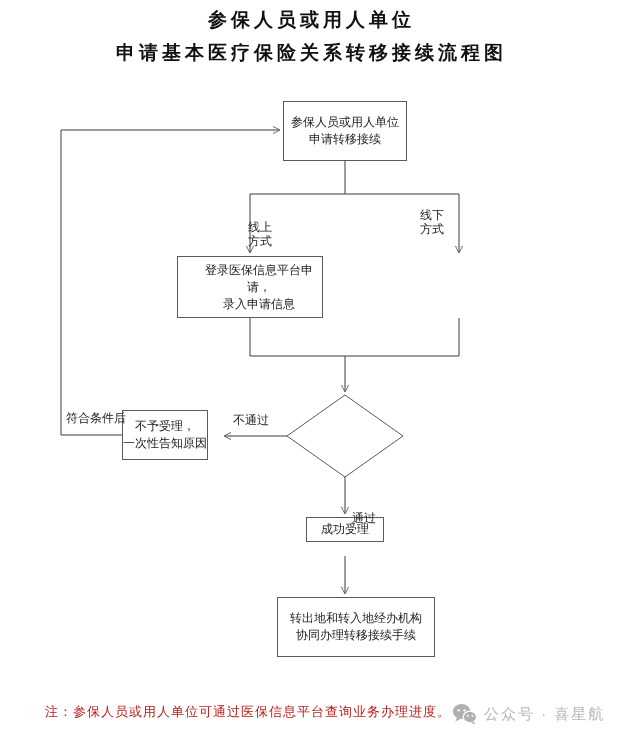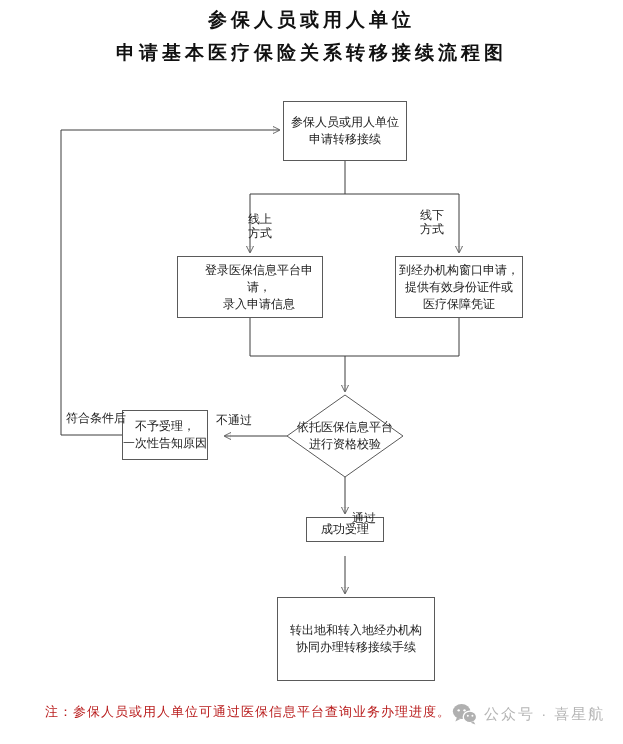--- a/index.html
+++ b/index.html
@@ -101,42 +101,37 @@
     <path d="M345,477 V513" marker-end="url(#arrow)"></path>
     <path d="M345,556 V593" marker-end="url(#arrow)"></path>
   </svg>
 
   <div class="node" style="left:283px;top:101px;width:124px;height:60px;">参保人员或用人单位
 申请转移接续</div>
 
   <div class="node" style="left:177px;top:256px;width:146px;height:62px;padding-left:18px;">登录医保信息平台申请，
 录入申请信息</div>
 
-  <div class="node" style="left:395px;top:256px;width:128px;height:62px;">到经办机构窗口申请，
-提供有效身份证件或
-医疗保障凭证</div>
 
-  <div class="diamond-text" style="left:290px;top:402px;width:110px;height:68px;">依托医保信息平台
-进行资格校验</div>
 
   <div class="node" style="left:122px;top:410px;width:86px;height:50px;">不予受理，
 一次性告知原因</div>
 
   <div class="node" style="left:306px;top:517px;width:78px;height:25px;">成功受理</div>
 
-  <div class="node" style="left:277px;top:597px;width:158px;height:84px;text-align:center;">转出地和转入地经办机构
+  <div class="node" style="left:277px;top:597px;width:158px;height:60px;text-align:center;">转出地和转入地经办机构
 协同办理转移接续手续</div>
 
-  <div class="edge-label" style="left:248px;top:212px;">线上
+  <div class="edge-label" style="left:248px;top:220px;">线上
 方式</div>
 
   <div class="edge-label" style="left:420px;top:208px;">线下
 方式</div>
 
-  <div class="edge-label" style="left:216px;top:413px;">不通过</div>
+  <div class="edge-label" style="left:233px;top:413px;">不通过</div>
 
   <div class="edge-label" style="left:66px;top:411px;text-align:center;">符合条件后</div>
 
   <div class="edge-label" style="left:352px;top:511px;">通过</div>
 
   <div class="footnote">注：参保人员或用人单位可通过医保信息平台查询业务办理进度。</div>
 
   <div class="watermark">
     <svg width="25" height="22" viewBox="0 0 30 26">
       <ellipse cx="11.5" cy="10" rx="10.5" ry="9" fill="#b0b0b0"></ellipse>

